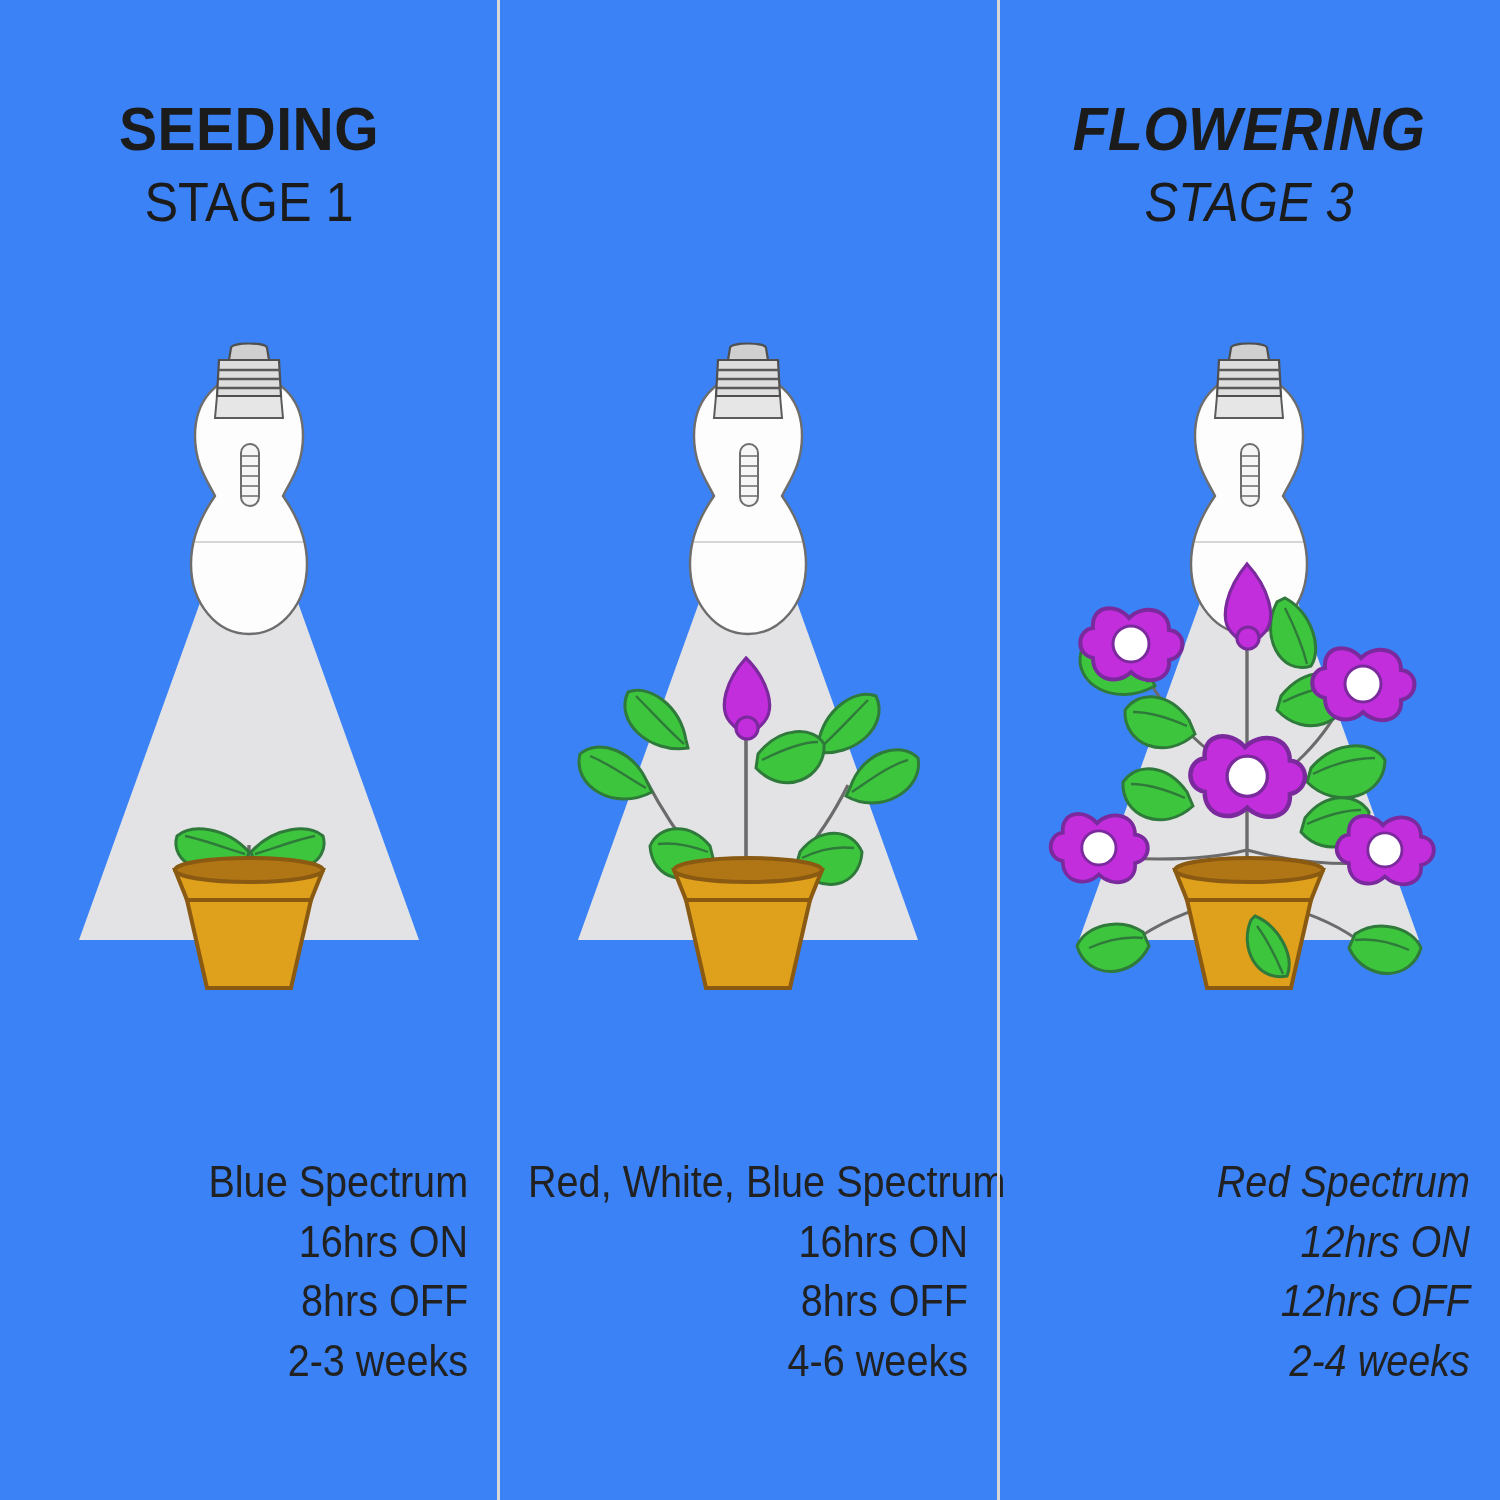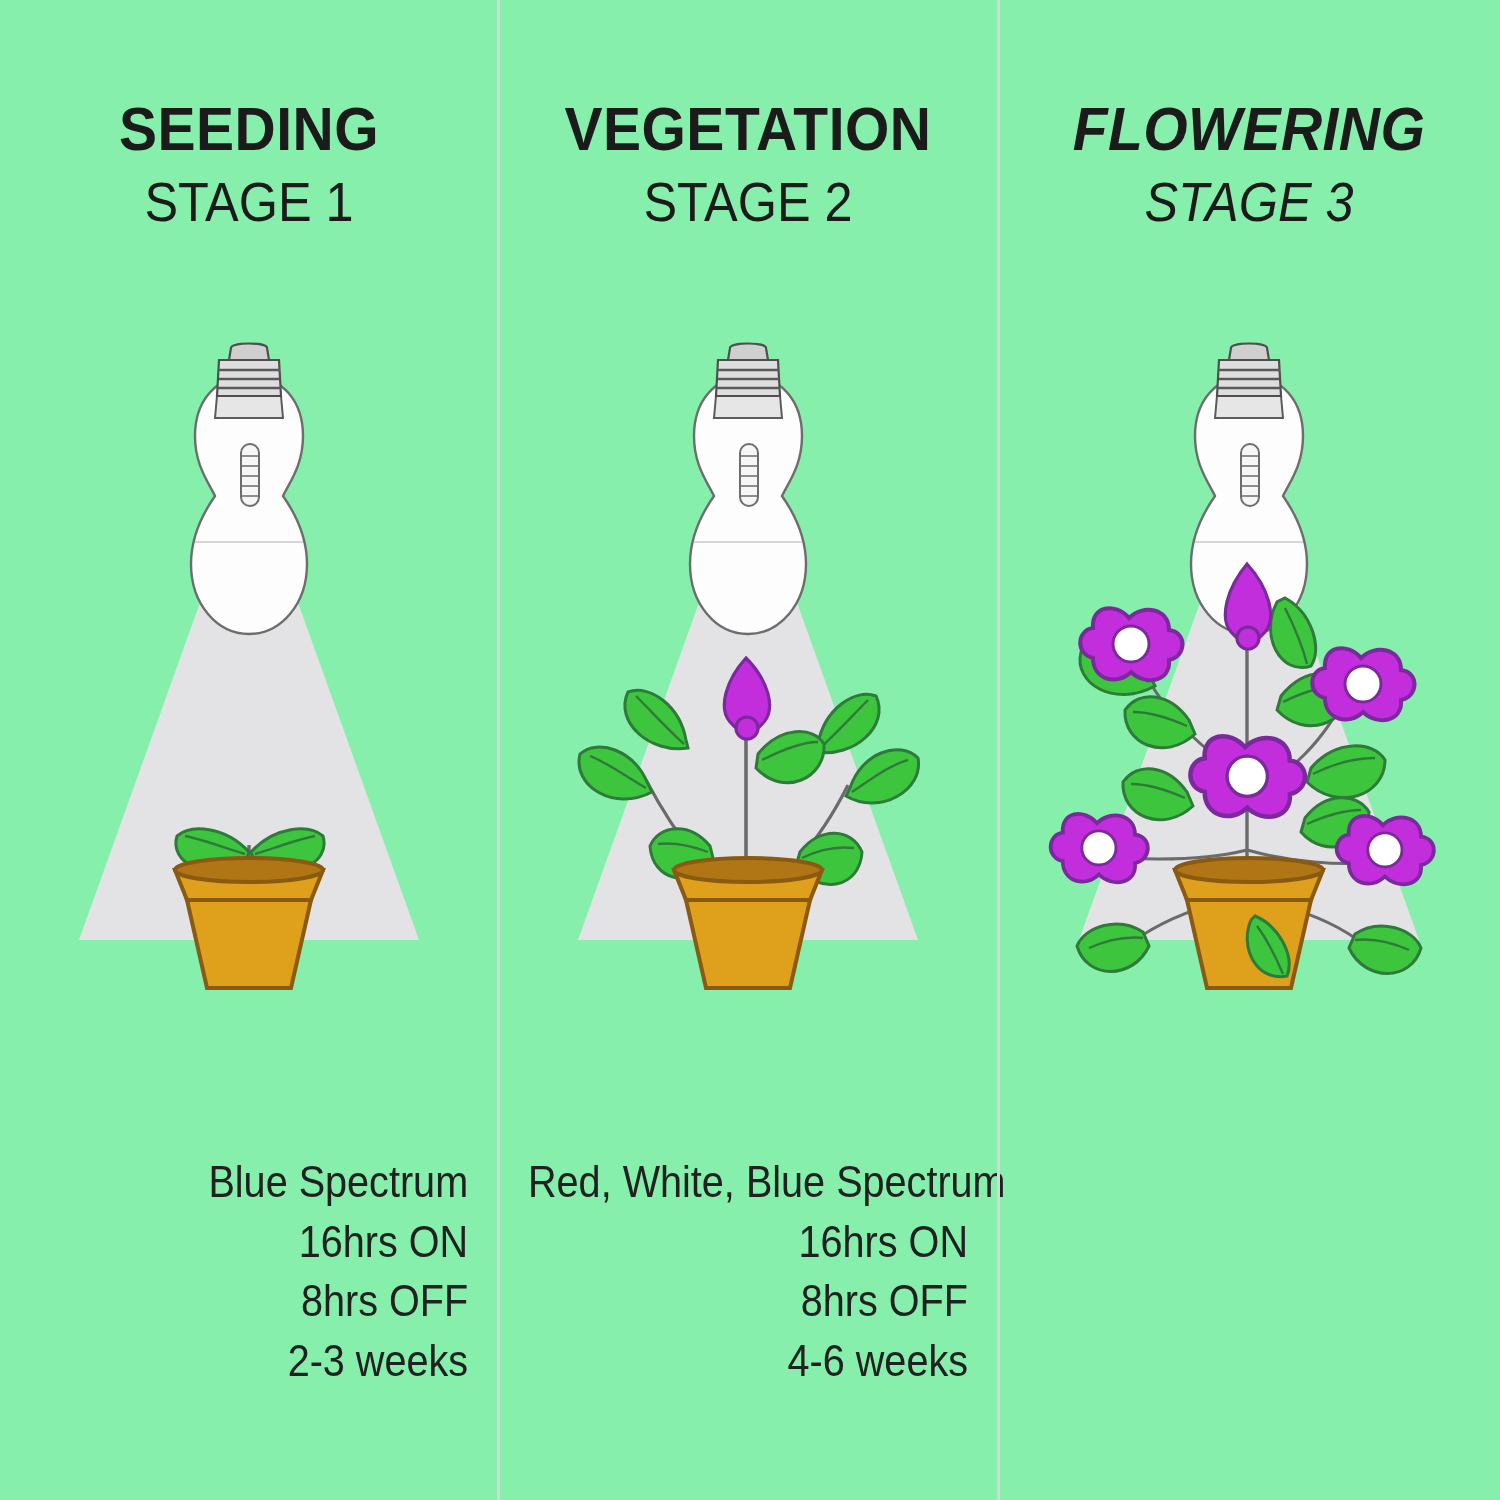--- a/index.html
+++ b/index.html
@@ -11,21 +11,21 @@
   body {
     width: 1500px;
     height: 1500px;
     font-family: "Liberation Sans", sans-serif;
     overflow: hidden;
   }
   .infographic {
     position: relative;
     width: 1500px;
     height: 1500px;
-    background: #86efac;
+    background: #3b82f6;
   }
   .columns {
     display: flex;
     width: 1500px;
     height: 1500px;
   }
   .column {
     position: relative;
     flex: 0 0 auto;
     height: 1500px;
@@ -167,24 +167,20 @@
       <div class="footer">
         <p class="footer-line">Blue Spectrum</p>
         <p class="footer-line">16hrs ON</p>
         <p class="footer-line">8hrs OFF</p>
         <p class="footer-line">2-3 weeks</p>
       </div>
     </div>
 
     <div class="column col-2">
 
-      <div class="header">
-        <p class="title">VEGETATION</p>
-        <p class="subtitle">STAGE 2</p>
-      </div>
 
       <div class="art">
         <svg width="460" height="660" viewBox="0 0 460 660">
 
           <polygon points="192,232 268,232 400,600 60,600" fill="#e3e3e5"></polygon>
 
           <path d="M230,36 C196,36 176,62 176,96 C176,124 188,140 196,156
                    C182,176 172,200 172,224 C172,264 198,294 230,294
                    C262,294 288,264 288,224 C288,200 278,176 264,156
                    C272,140 284,124 284,96 C284,62 264,36 230,36 Z" fill="#fdfdfd" stroke="#6d6d6d" stroke-width="2.4"></path>
@@ -361,20 +357,26 @@
             <path d="M156,530 L304,530 L292,560 L168,560 Z" fill="#dfa01c" stroke="#8a5a12" stroke-width="4"></path>
             <ellipse cx="230" cy="530" rx="74" ry="12" fill="#b07515" stroke="#8a5a12" stroke-width="4"></ellipse>
             <path d="M168,560 L292,560 L272,648 L188,648 Z" fill="#dfa01c" stroke="#8a5a12" stroke-width="4"></path>
           </g>
 
           <path d="M236,576 C260,586 276,616 268,636 C238,642 220,608 232,580 Z" fill="#3dc63d" stroke="#2f7a3a" stroke-width="3"></path>
           <path d="M238,586 C250,602 258,620 264,634" stroke="#2f7a3a" stroke-width="2.4" fill="none"></path>
         </svg>
       </div>
 
+      <div class="footer">
+        <p class="footer-line">Red Spectrum</p>
+        <p class="footer-line">12hrs ON</p>
+        <p class="footer-line">12hrs OFF</p>
+        <p class="footer-line">2-4 weeks</p>
+      </div>
     </div>
 
   </div>
 
   <div class="divider divider-1"></div>
   <div class="divider divider-2"></div>
 
 </div>
 
 </body></html>

